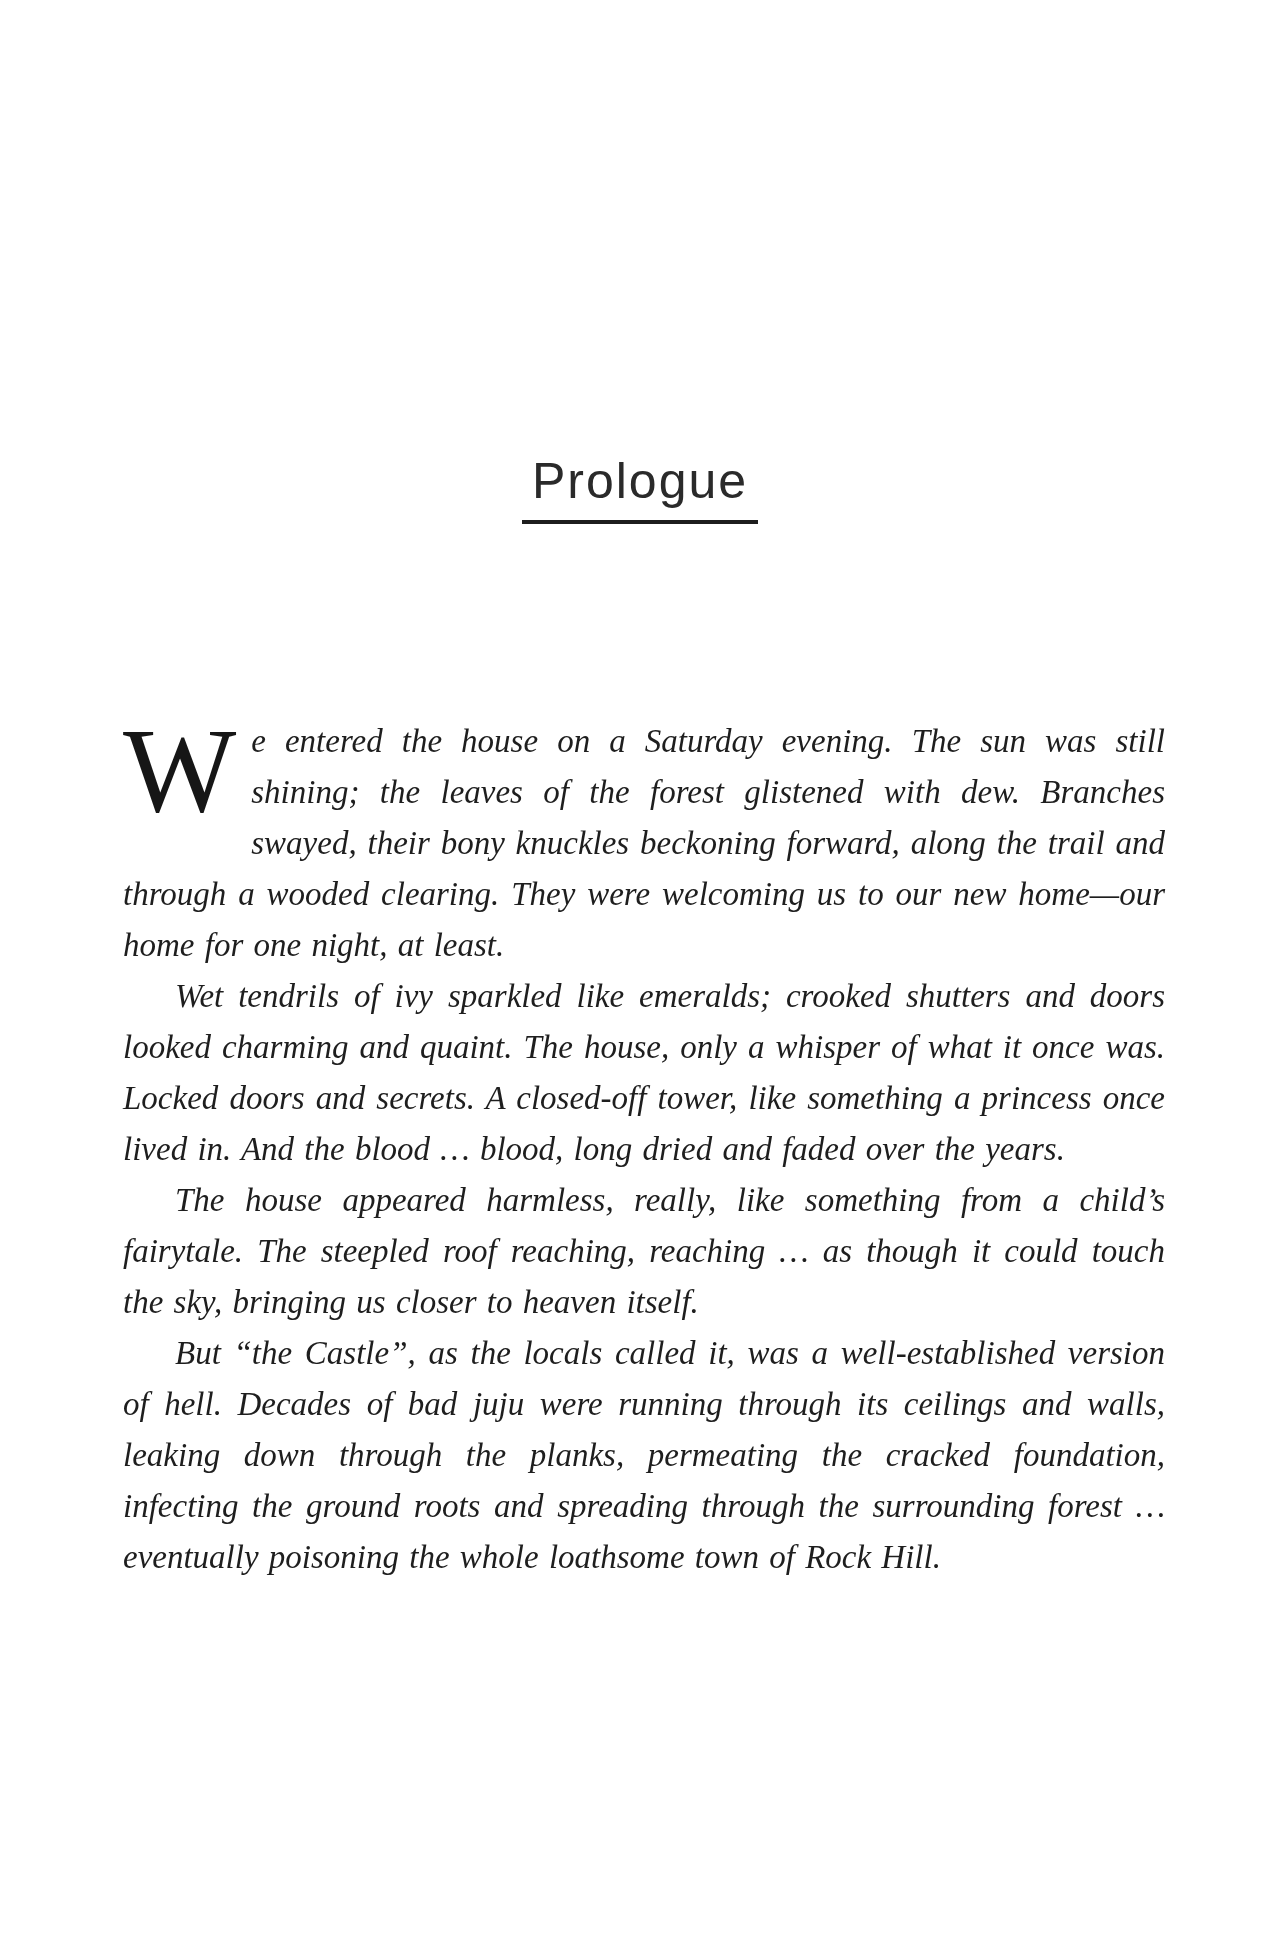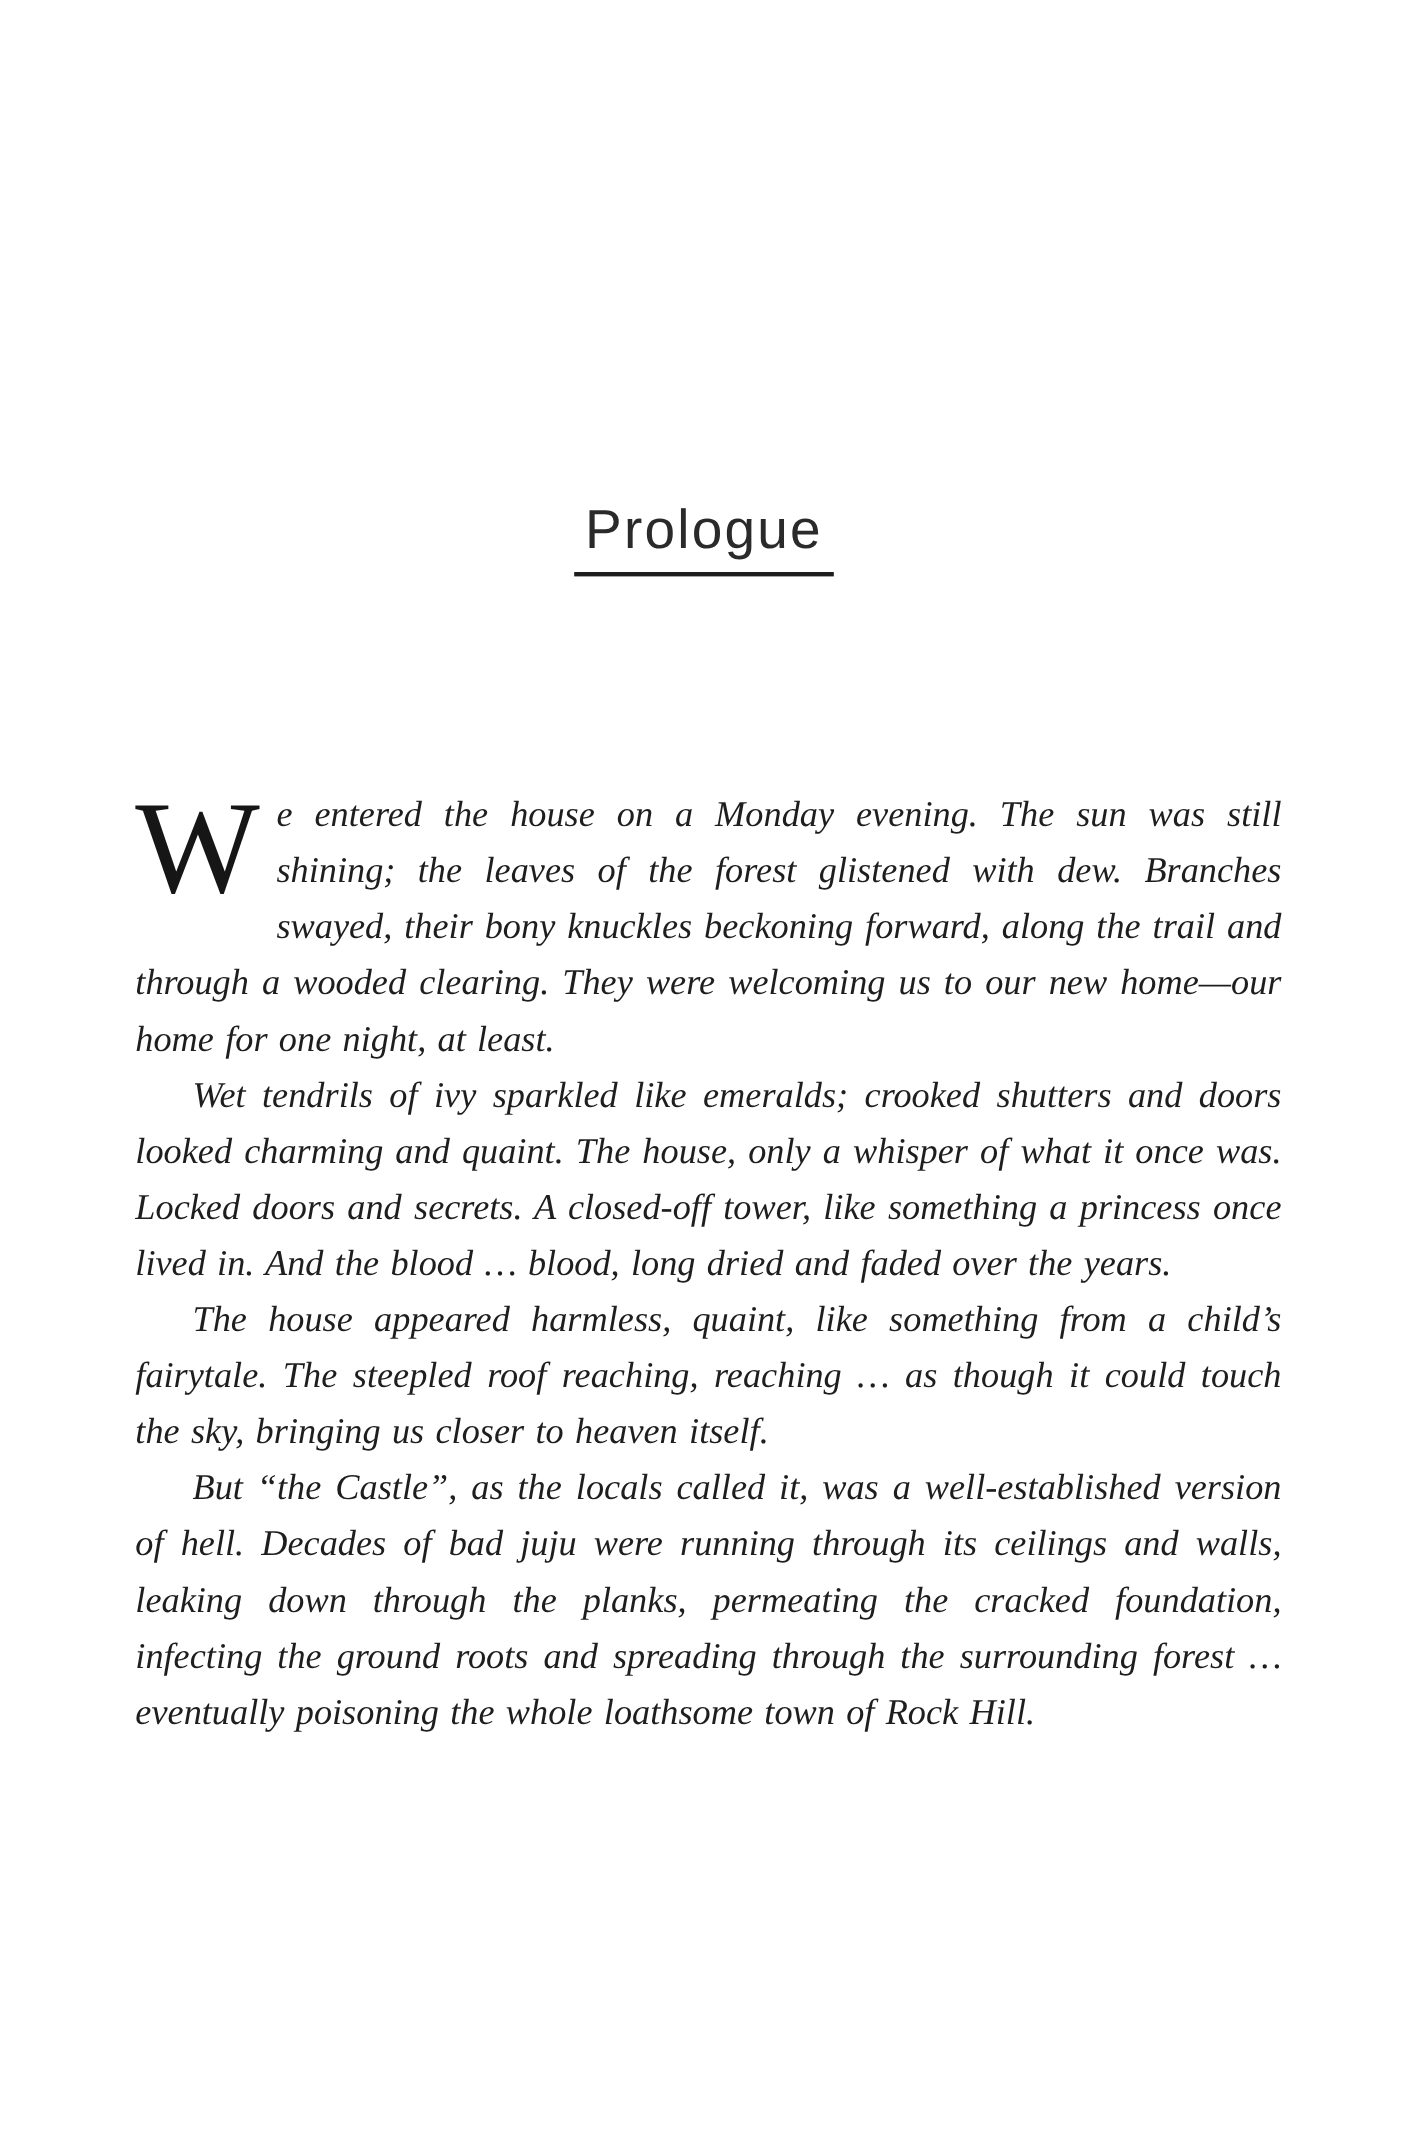--- a/index.html
+++ b/index.html
@@ -88,22 +88,22 @@
 
 <div class="page">
 
   <header class="heading-wrap">
     <h1 class="chapter-title">Prologue</h1>
     <div class="title-rule"></div>
   </header>
 
   <main class="text-block">
     <p class="para first">
-      <span class="dropcap">W</span><span>e entered the house on a Monday evening. The sun was still shining; the leaves of the forest glistened with dew. Branches swayed, their bony knuckles beckoning forward, along the trail and through a wooded clearing. They were welcoming us to our new home—our home for one night, at least.</span>
+      <span class="dropcap">W</span><span>e entered the house on a Saturday evening. The sun was still shining; the leaves of the forest glistened with dew. Branches swayed, their bony knuckles beckoning forward, along the trail and through a wooded clearing. They were welcoming us to our new home—our home for one night, at least.</span>
     </p>
     <p class="para">Wet tendrils of ivy sparkled like emeralds; crooked shutters and doors looked charming and quaint. The house, only a whisper of what it once was. Locked doors and secrets. A closed-off tower, like something a princess once lived in. And the blood … blood, long dried and faded over the years.</p>
-    <p class="para">The house appeared harmless, quaint, like something from a child’s fairytale. The steepled roof reaching, reaching … as though it could touch the sky, bringing us closer to heaven itself.</p>
+    <p class="para">The house appeared harmless, really, like something from a child’s fairytale. The steepled roof reaching, reaching … as though it could touch the sky, bringing us closer to heaven itself.</p>
     <p class="para">But “the Castle”, as the locals called it, was a well-established version of hell. Decades of bad juju were running through its ceilings and walls, leaking down through the planks, permeating the cracked foundation, infecting the ground roots and spreading through the surrounding forest … eventually poisoning the whole loathsome town of Rock Hill.</p>
   </main>
 
   <div class="copyright">Copyrighted material</div>
 
 </div>
 
 </body></html>

